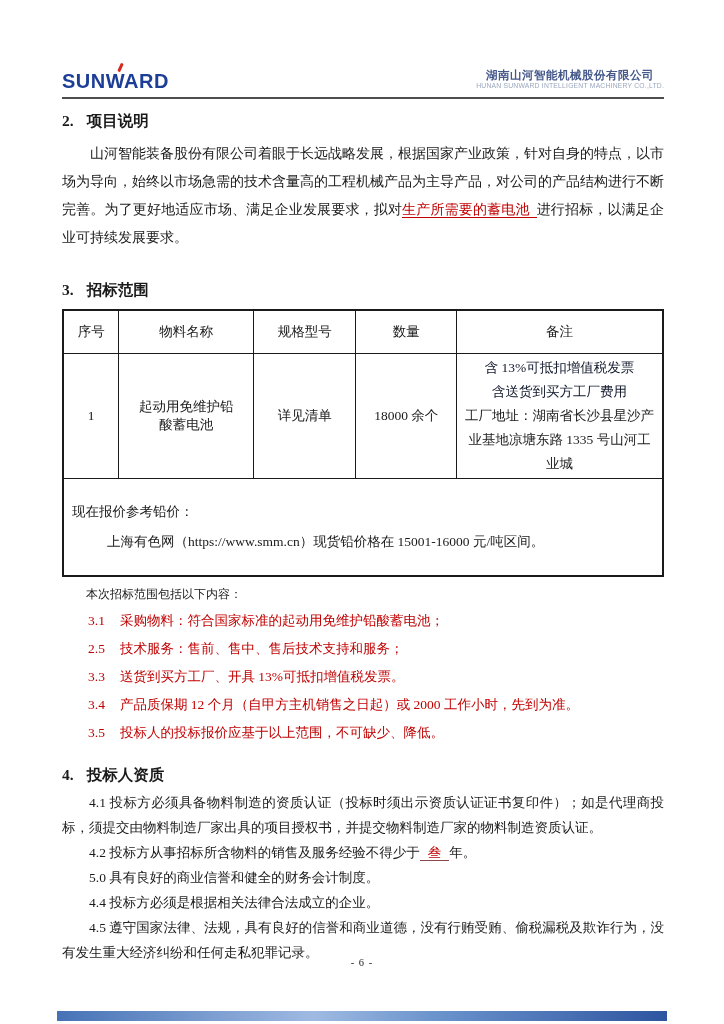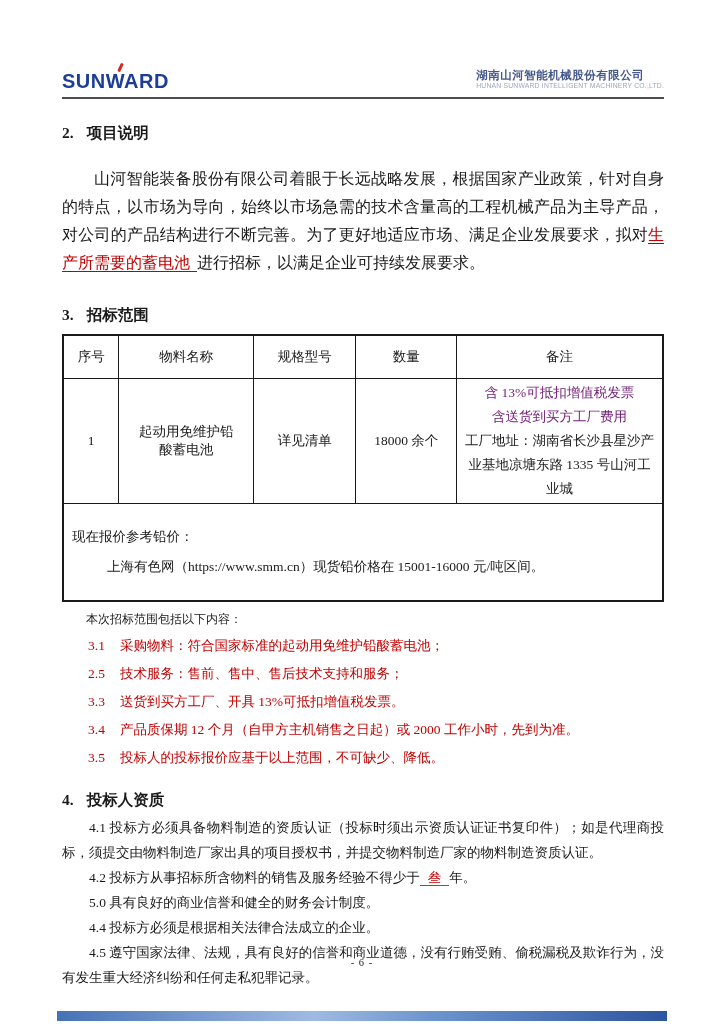--- a/index.html
+++ b/index.html
@@ -32,49 +32,49 @@
   .logo-accent {
     position: absolute;
     left: 57px;
     top: 0px;
     width: 3px;
     height: 9px;
     background: #d42a1e;
     transform: rotate(24deg);
     border-radius: 1px;
   }
-  .company { text-align: left; line-height: 1.25; margin-top: 28px; }
+  .company { text-align: center; line-height: 1.25; margin-top: 28px; }
   .company-cn {
     font-size: 11.5px;
     font-weight: bold;
     color: #46598b;
     letter-spacing: 0.5px;
     font-family: "Liberation Sans", sans-serif;
   }
   .company-en {
     font-size: 6.8px;
     color: #9aa7bd;
     letter-spacing: 0.2px;
     font-family: "Liberation Sans", sans-serif;
   }
   .header-rule { height: 2.5px; background: #4d4d4d; margin-top: 6px; }
 
   
-  .sec-title { font-size: 15.5px; font-weight: bold; margin-top: 24px; }
+  .sec-title { font-size: 15.5px; font-weight: bold; margin-top: 12px; }
   .sec-title .num { margin-right: 13px; }
   .mt-lg { margin-top: 28px; }
   .mt-xl { margin-top: 22px; }
 
   
   .para {
-    font-size: 16px;
+    font-size: 14px;
     line-height: 28px;
     text-align: justify;
     text-indent: 2em;
-    margin-top: 21px;
+    margin-top: 8px;
   }
   .red-underline {
     color: #c00000;
     border-bottom: 1px solid #c00000;
     padding-right: 7px;
   }
 
   
   table.scope {
     width: 100%;
@@ -85,21 +85,21 @@
   }
   table.scope th, table.scope td {
     border: 1px solid #1a1a1a;
     text-align: center;
     font-weight: normal;
     padding: 12px;
   }
   table.scope th { height: 38px; }
   table.scope td.cell { height: 120px; }
   .remark-cell { padding: 2px 6px !important; line-height: 24px; }
-  .remark-red { color: #701a75; text-align: center; }
+  .remark-red { color: #0f172a; text-align: center; }
   .price-cell {
     text-align: left !important;
     padding: 18px 8px !important;
     line-height: 30px;
     height: 62px !important;
   }
   .price-line2 { text-indent: 2.6em; }
 
   
   .intro { font-size: 12px; margin-top: 9px; text-indent: 2em; }

